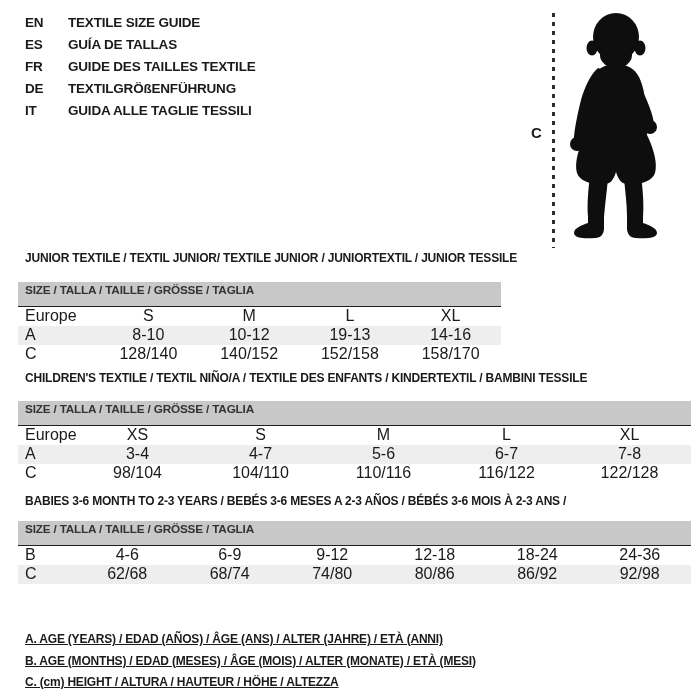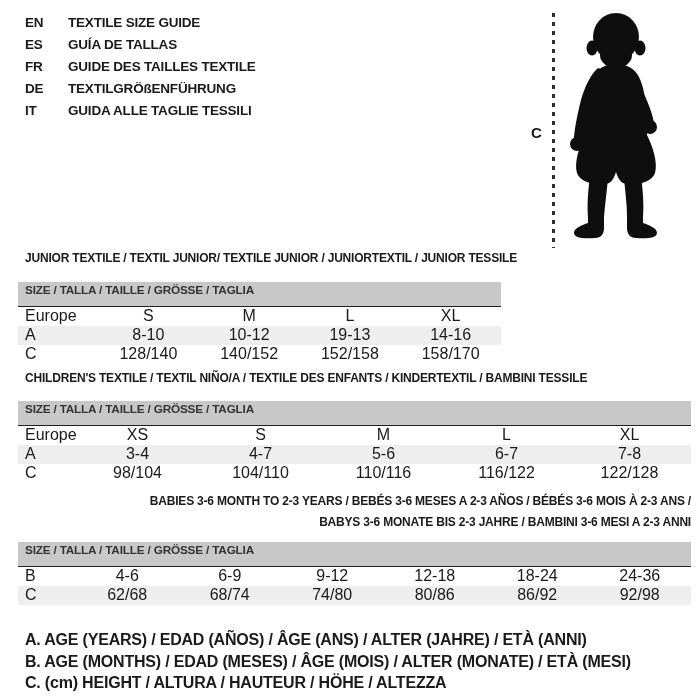--- a/index.html
+++ b/index.html
@@ -31,21 +31,21 @@
   
   .section { position:absolute; left:18px; }
   .sec-junior   { top:251px; width:483px; }
   .sec-children { top:371px; width:673px; }
   .sec-babies   { top:491px; width:673px; }
 
   .sec-title {
     font-weight:700; font-size:12px; letter-spacing:-0.2px;
     line-height:15px; padding-left:7px; white-space:nowrap;
   }
-  .sec-babies .sec-title { line-height:21px;text-align:right; }
+  .sec-babies .sec-title { line-height:21px; }
   .sec-junior   .title-gap { height:16px; }
   .sec-children .title-gap { height:15px; }
   .sec-babies   .title-gap { height:9px; }
 
   .size-bar {
     background:#c8c8c8; border-bottom:1.5px solid #1f1f1f;
     height:25px; line-height:16px;
     font-weight:700; font-size:11.8px; color:#333;
     padding-left:7px; letter-spacing:-0.2px;
   }
@@ -53,22 +53,22 @@
   .trow.stripe { background:#eeeeee; }
   .tlabel { padding-left:7px; flex:0 0 auto; }
   .sec-junior   .tlabel { width:80px; }
   .sec-children .tlabel { width:58px; }
   .sec-babies   .tlabel { width:58px; }
   .tcell { flex:1 1 0; text-align:center; }
 
   
   .footnotes { position:absolute; left:25px; top:629px; }
   .footnote {
-    font-weight:700; font-size:16px; line-height:21.5px;
-    letter-spacing:-0.2px; white-space:nowrap;
+    font-weight:700; font-size:12px; line-height:21.5px;
+    letter-spacing:-0.2px; white-space:nowrap;text-decoration:underline;
   }
 </style>
 </head>
 <body>
 
 <div class="langs">
   <div class="lang-row">
     <span class="lang-code">EN</span>
     <span class="lang-label">TEXTILE SIZE GUIDE</span>
   </div>
@@ -168,21 +168,20 @@
         <span class="tcell">104/110</span>
         <span class="tcell">110/116</span>
         <span class="tcell">116/122</span>
         <span class="tcell">122/128</span>
       </div>
     </div>
 </div>
 
 <div class="section sec-babies">
   <div class="sec-title">BABIES 3-6 MONTH TO 2-3 YEARS / BEBÉS 3-6 MESES A 2-3 AÑOS / BÉBÉS 3-6 MOIS À 2-3 ANS /</div>
-  <div class="sec-title">BABYS 3-6 MONATE BIS 2-3 JAHRE / BAMBINI 3-6 MESI A 2-3 ANNI</div>
   <div class="title-gap"></div>
   <div class="size-bar">SIZE / TALLA / TAILLE / GRÖSSE / TAGLIA</div>
   <div>
       <div class="trow">
         <span class="tlabel">B</span>
         <span class="tcell">4-6</span>
         <span class="tcell">6-9</span>
         <span class="tcell">9-12</span>
         <span class="tcell">12-18</span>
         <span class="tcell">18-24</span>

